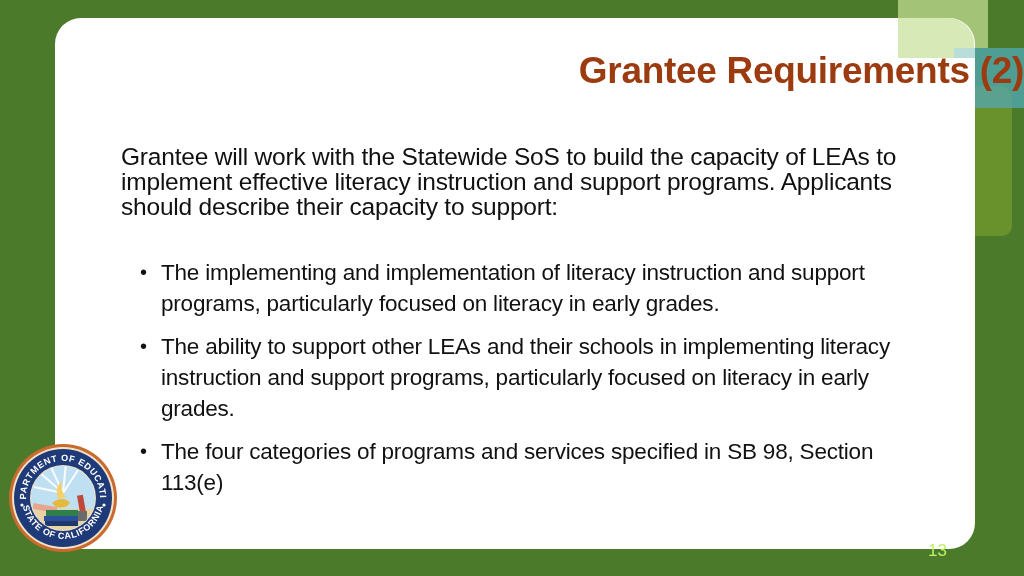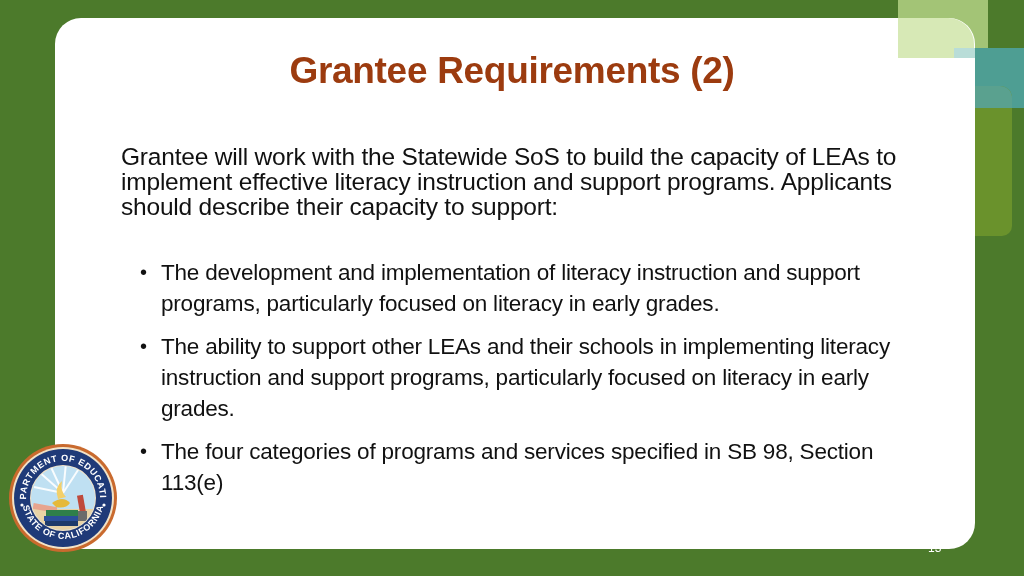--- a/index.html
+++ b/index.html
@@ -67,21 +67,21 @@
     }
     .deco-bc {
       left: 954px; top: 48px;
       width: 21px; height: 10px;
       background: #B9DDD8;
     }
     .title {
       position: absolute;
       left: 0; top: 50px;
       width: 1024px;
-      text-align: center;
+      text-align: right;
       font-size: 37px;
       font-weight: bold;
       color: #9C3B0F;
       letter-spacing: -0.3px;
     }
     .body-text {
       position: absolute;
       left: 121px; top: 144px;
       width: 800px;
       font-size: 24.5px;
@@ -106,22 +106,22 @@
       margin-bottom: 12px;
     }
     .bullets li .dot {
       position: absolute;
       left: 0; top: 0;
       font-size: 20px;
     }
     .page-num {
       position: absolute;
       left: 928px; top: 541px;
-      font-size: 12px;
-      color: #ffffff;
+      font-size: 17px;
+      color: #bef264;
     }
     .seal {
       position: absolute;
       left: 8px; top: 443px;
       width: 110px; height: 110px;
     }
   </style>
 </head>
 <body>
 
@@ -137,21 +137,21 @@
   <div class="deco deco-b"></div>
   <div class="deco deco-bc"></div>
 
   <div class="title">Grantee Requirements (2)</div>
 
   <div class="body-text">Grantee will work with the Statewide SoS to build the capacity of LEAs to implement effective literacy instruction and support programs. Applicants should describe their capacity to support:</div>
 
   <ul class="bullets">
     <li>
       <span class="dot">•</span>
-      <span>The development and implementation of literacy instruction and support programs, particularly focused on literacy in early grades.</span>
+      <span>The implementing and implementation of literacy instruction and support programs, particularly focused on literacy in early grades.</span>
     </li>
     <li>
       <span class="dot">•</span>
       <span>The ability to support other LEAs and their schools in implementing literacy instruction and support programs, particularly focused on literacy in early grades.</span>
     </li>
     <li>
       <span class="dot">•</span>
       <span>The four categories of programs and services specified in SB 98, Section 113(e)</span>
     </li>
   </ul>

